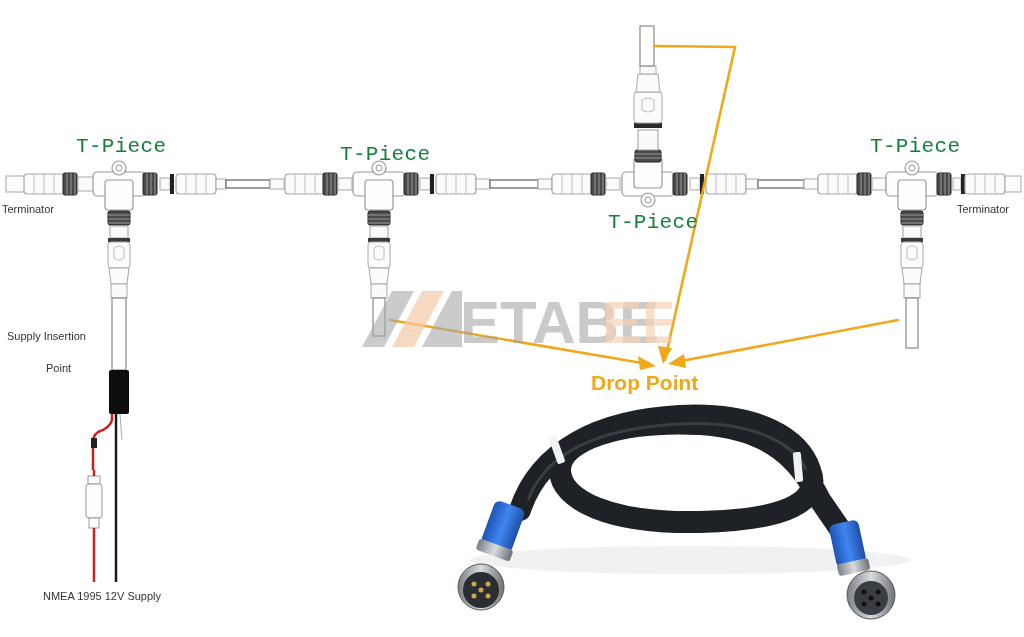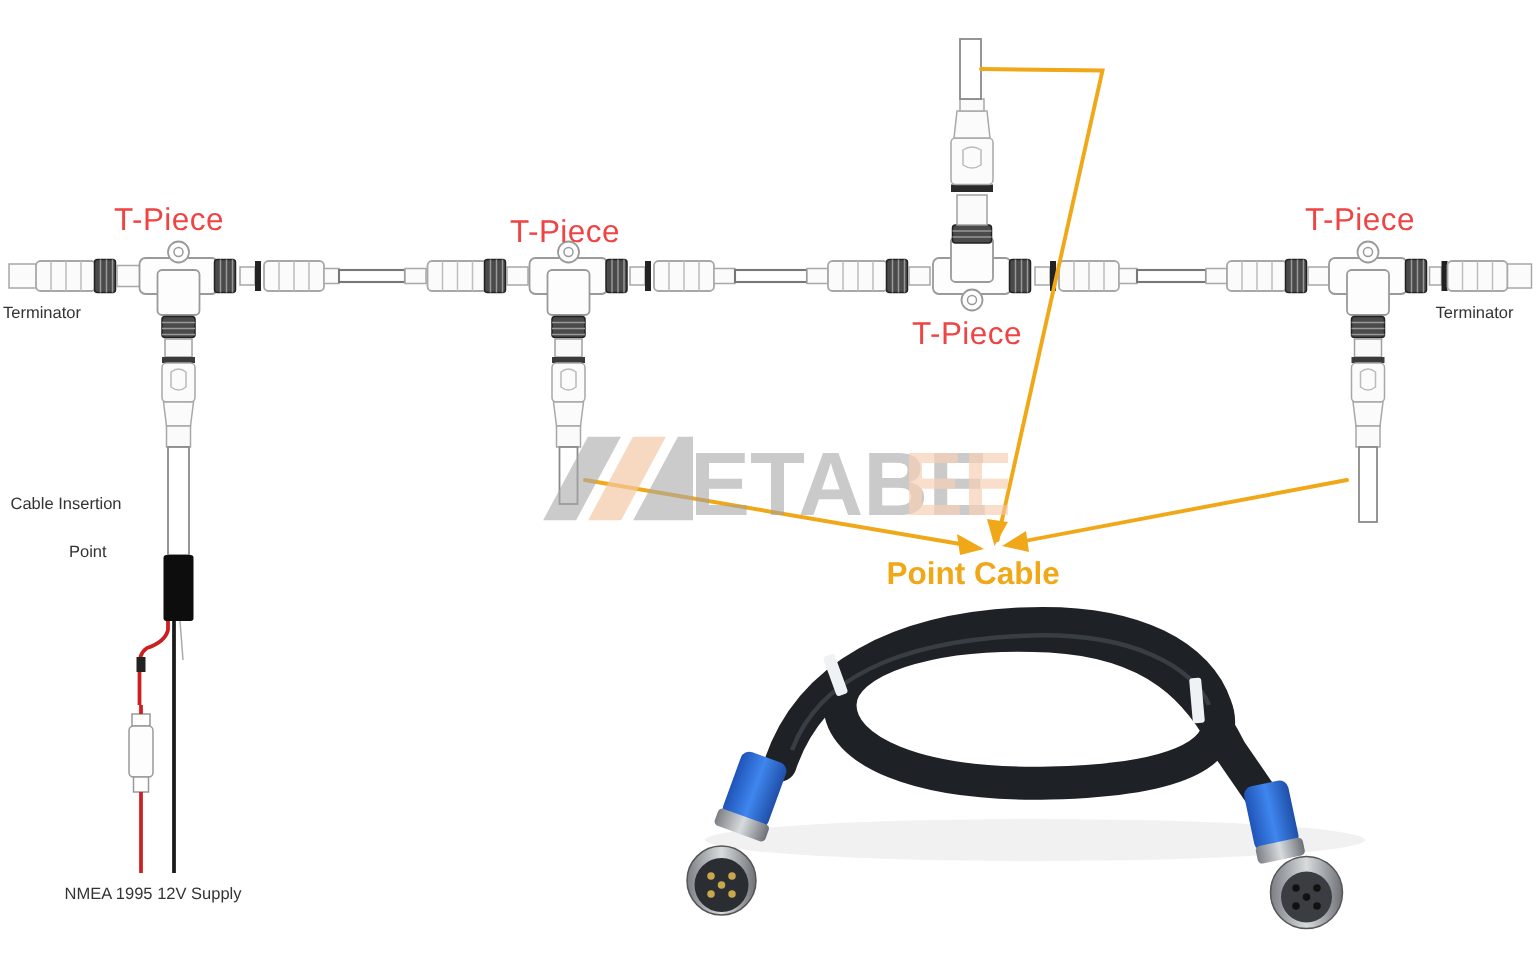--- a/index.html
+++ b/index.html
@@ -1,19 +1,19 @@
 <!DOCTYPE html>
 <html><head>
 <meta charset="utf-8">
 <style>
   html, body { margin: 0; padding: 0; background: #ffffff; }
   body { width: 1024px; height: 637px; position: relative; overflow: hidden; font-family: "Liberation Sans", sans-serif; }
   .canvas { position: absolute; left: 0; top: 0; width: 1024px; height: 637px; }
   .label { position: absolute; white-space: nowrap; }
-  .tpiece { color: #ef4444; font-size: 21px; font-family: Liberation Sans, sans-serif; letter-spacing: 0.3px; }
+  .tpiece { color: #15803d; font-size: 21px; font-family: Liberation Mono, monospace; letter-spacing: 0.3px; }
   .small { color: #333333; font-size: 11px; font-family: Liberation Sans, sans-serif; }
   .drop { color: #f0a818; font-size: 21px; font-weight: bold; font-family: "Liberation Sans", sans-serif; }
   .watermark { position: absolute; left: 362px; top: 291px; width: 310px; height: 56px; opacity: 0.85; }
 </style>
 </head>
 <body>
 
 <div class="canvas">
 <svg width="1024" height="637" viewBox="0 0 1024 637" xmlns="http://www.w3.org/2000/svg">
   <defs>
@@ -223,18 +223,18 @@
 </svg>
 
 <div class="label tpiece" style="left:76px; top:135px;">T-Piece</div>
 <div class="label tpiece" style="left:340px; top:143px;">T-Piece</div>
 <div class="label tpiece" style="left:608px; top:211px;">T-Piece</div>
 <div class="label tpiece" style="left:870px; top:135px;">T-Piece</div>
 
 <div class="label small" style="left:2px; top:203px;">Terminator</div>
 <div class="label small" style="left:957px; top:203px;">Terminator</div>
 
-<div class="label small" style="left:7px; top:330px;">Cable Insertion</div>
+<div class="label small" style="left:7px; top:330px;">Supply Insertion</div>
 <div class="label small" style="left:46px; top:346px;margin-top:16px;">Point</div>
 
 <div class="label small" style="left:43px; top:590px;">NMEA 1995 12V Supply</div>
 
-<div class="label drop" style="left:591px; top:371px;">Point Cable</div>
+<div class="label drop" style="left:591px; top:371px;">Drop Point</div>
 
 </body></html>

